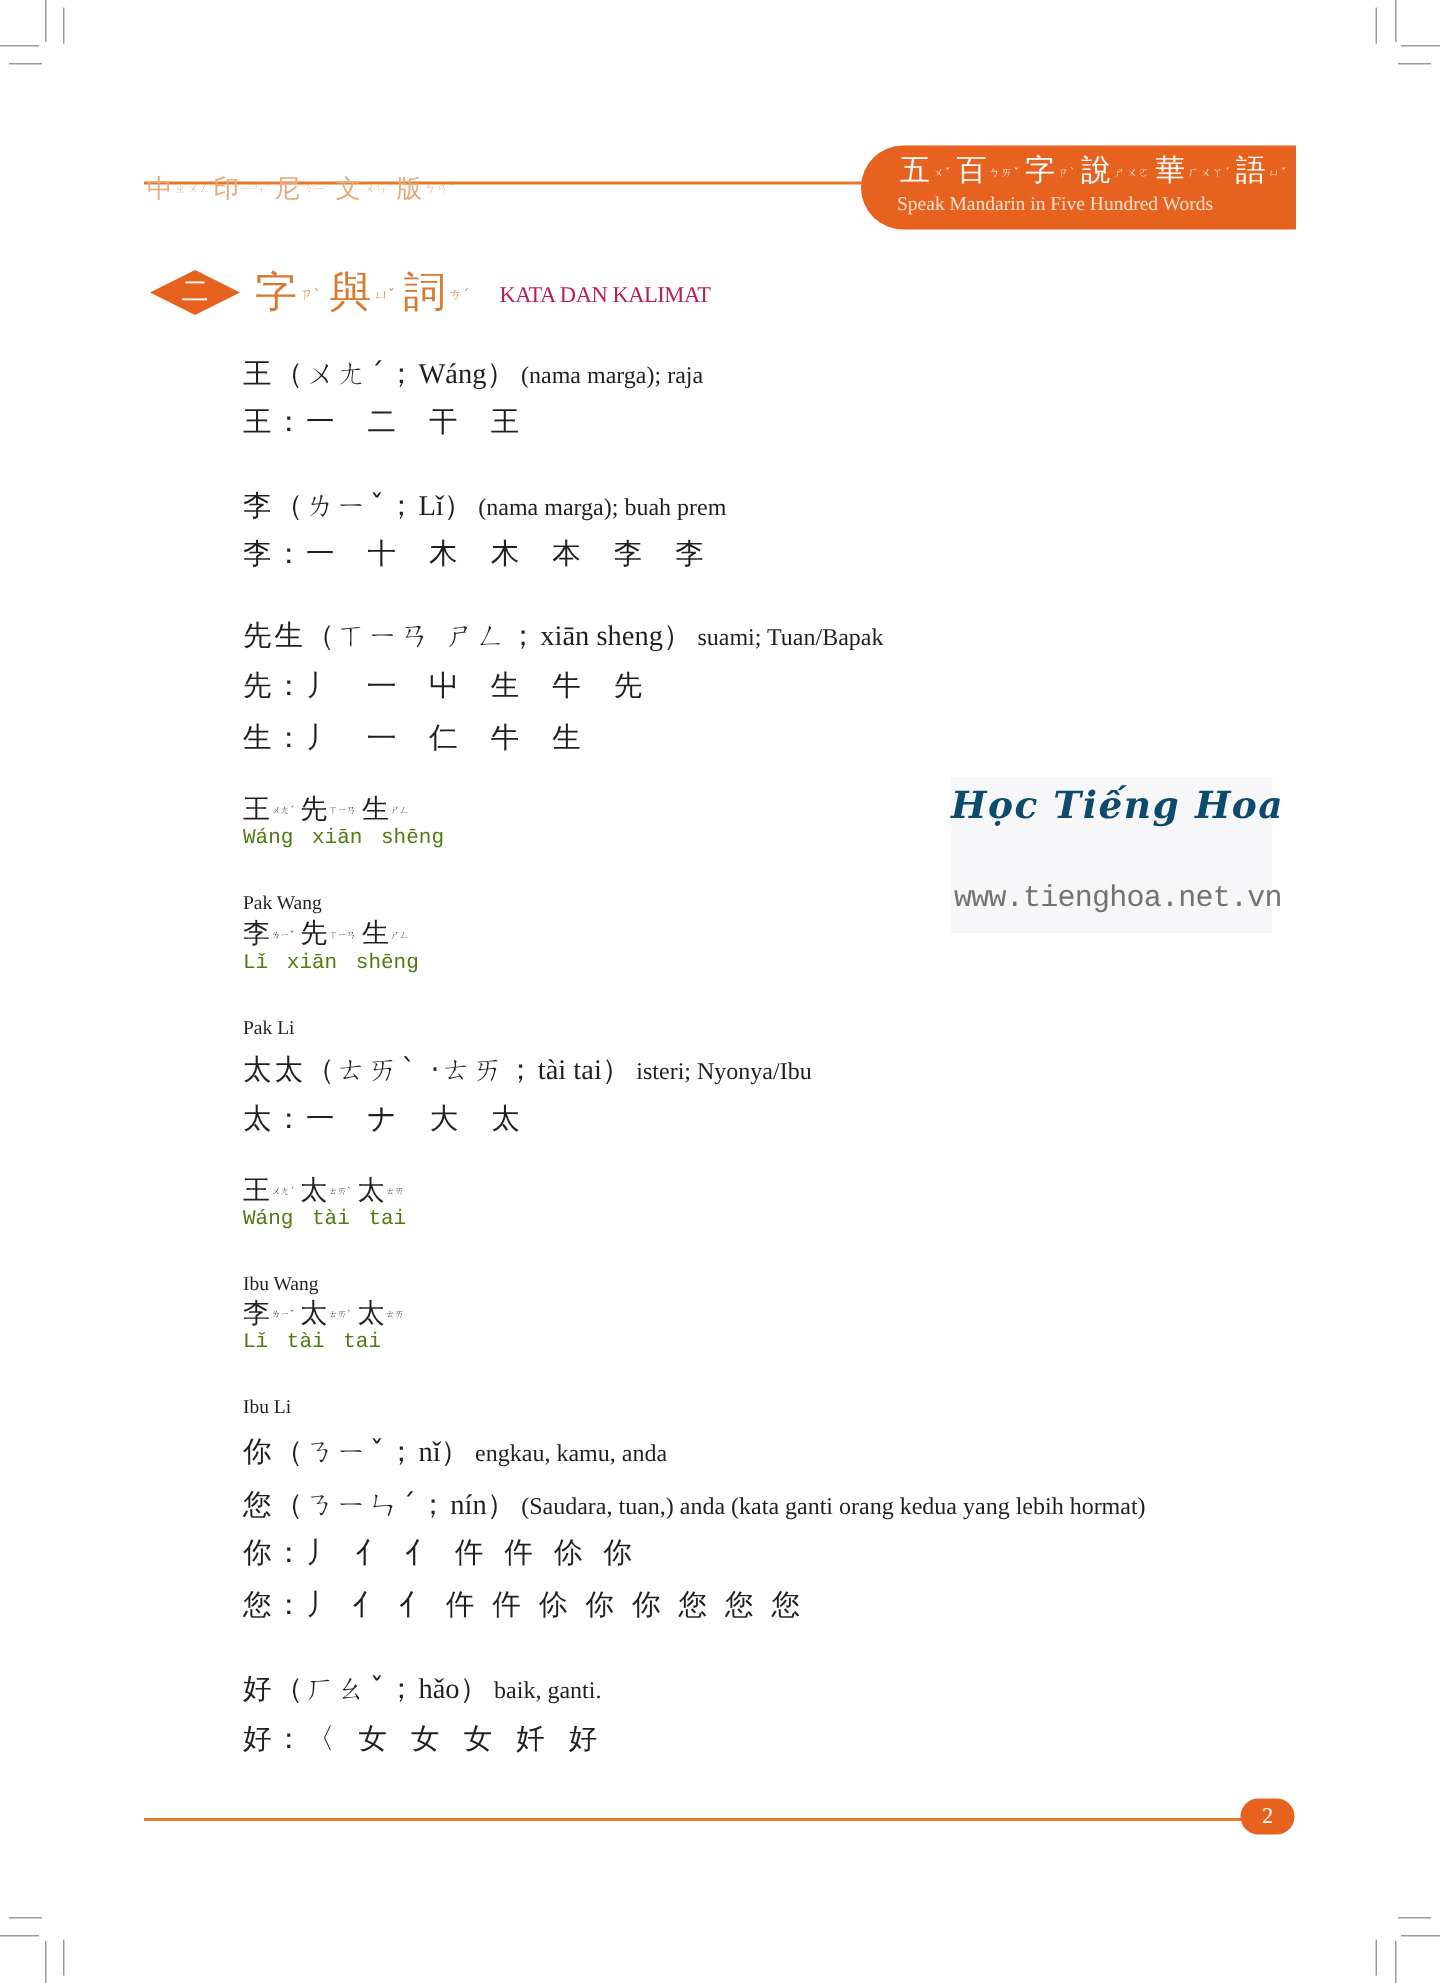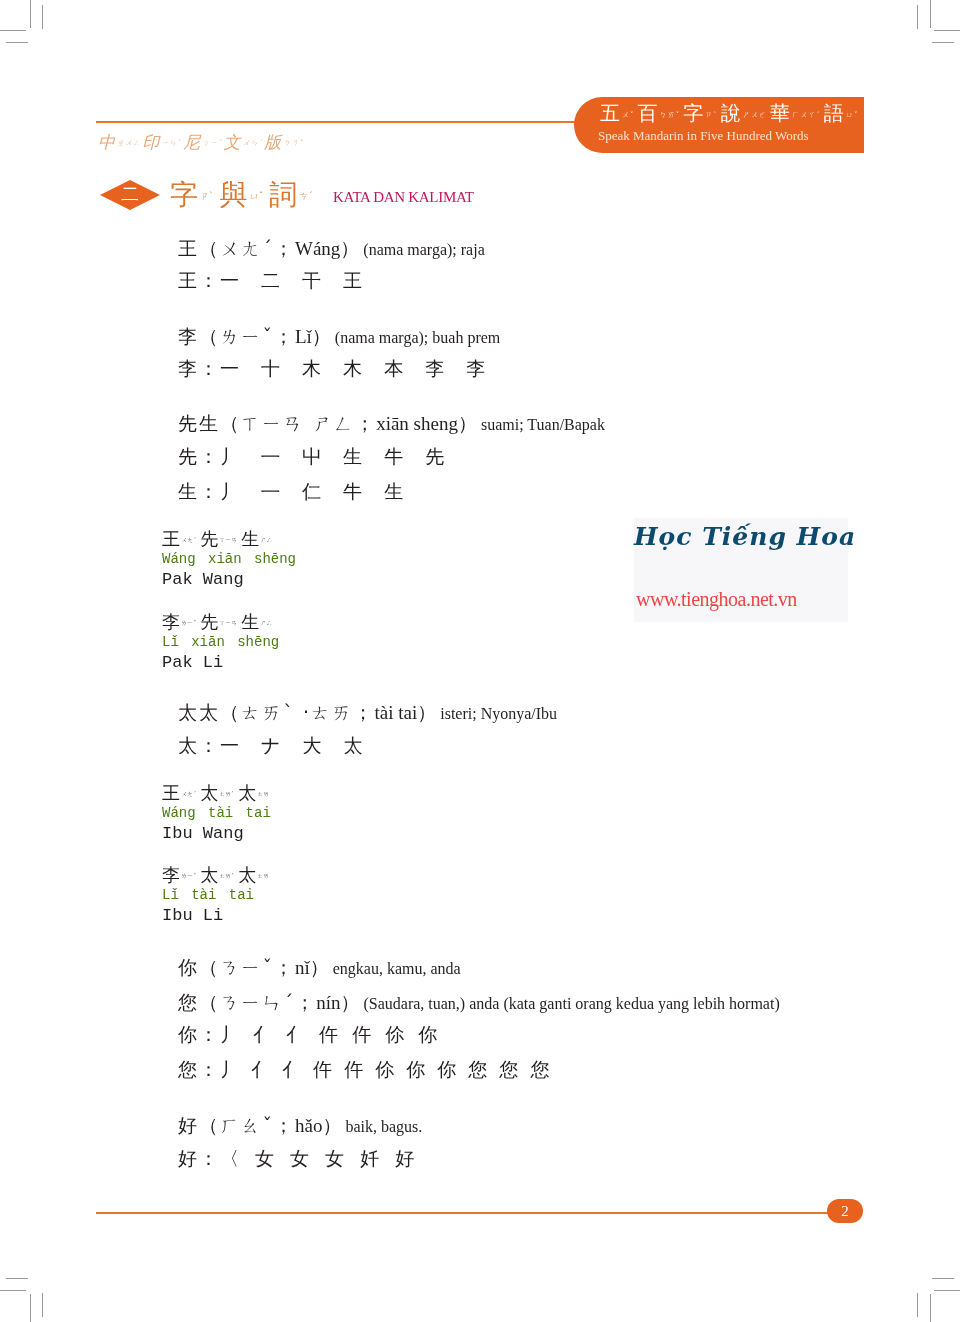--- a/index.html
+++ b/index.html
@@ -3,48 +3,48 @@
 <meta charset="utf-8">
 <style>
   html, body { margin:0; padding:0; }
   body { width:960px; height:1322px; background:#ffffff; position:relative; overflow:hidden;
          font-family:"Liberation Serif", serif; color:#231f20; }
   .abs { position:absolute; }
   
   .cm { position:absolute; background:#9a9a9a; }
   
   .hdr-line { left:96px; top:121px; width:490px; height:2px; background:#e8762a; }
-  .hdr-left { left:98px; top:131px; font-size:17px; color:#e8a878; letter-spacing:1px;
-              font-family:"DejaVu Sans", sans-serif;font-style:italic; }
+  .hdr-left { left:98px; top:114px; font-size:17px; color:#e8a878; letter-spacing:1px;
+              font-family:"DejaVu Sans", sans-serif; }
   .hdr-left .ru { font-size:7px; vertical-align:middle; margin:0 1px; }
   .hdr-pill { left:574px; top:97px; width:290px; height:56px; background:#e8621f;
               border-radius:28px 0 0 28px; }
   .hdr-pill-zh { left:600px; top:100px; font-size:20px; color:#fff; font-family:"DejaVu Sans", sans-serif; letter-spacing:1px; }
   .hdr-pill-zh .ru { font-size:7px; vertical-align:middle; margin:0 3px 0 1px; }
   .hdr-pill-en { left:598px; top:128px; font-size:13px; color:#fde2cf; font-family:"Liberation Serif", serif; }
   
   .diamond { left:100px; top:180px; width:60px; height:30px; }
   .sec-zh { left:170px; top:176px; font-size:28px; color:#d9782e; font-family:"DejaVu Sans", sans-serif; }
   .sec-zh .ru { font-size:9px; vertical-align:middle; margin:0 6px 0 2px; }
   .sec-en { left:333px; top:189px; font-size:15px; color:#be185d; font-family:"Liberation Serif", serif; letter-spacing:-0.3px; }
   
   .line { position:absolute; left:162px; white-space:nowrap; }
-  .zh { font-family:"DejaVu Sans", sans-serif; font-size:19px; letter-spacing:2px;margin-left:16px; }
+  .zh { font-family:"DejaVu Sans", sans-serif; font-size:19px; letter-spacing:2px; }
   .py { font-family:"Liberation Serif", serif; font-size:19px;margin-top:32px; }
   .def { font-family:"Liberation Serif", serif; font-size:16px; }
   .strokes { font-family:"DejaVu Sans", sans-serif; font-size:19px; letter-spacing:8px;margin-top:32px; }
   .ex-zh { font-family:"DejaVu Sans", sans-serif; font-size:18px; }
   .ex-zh .ru { font-size:6px; vertical-align:middle; margin:0 4px 0 1px; }
   .ex-py { font-family:Liberation Mono, monospace; font-size:14px; color:#4d7c0f; word-spacing:4px; }
-  .ex-tr { font-family:Liberation Mono, monospace; font-size:17px; }
+  .ex-tr { font-family:Liberation Serif, serif; font-size:13px;margin-top:24px; }
   
   .wm { left:634px; top:518px; width:214px; height:104px; background:#f7f7f9; }
   .wm-script { left:634px; top:522px; font-family:"DejaVu Serif", serif; font-style:italic; font-weight:bold;
                font-size:25px; color:#0c4a6e; letter-spacing:1px; }
-  .wm-url { left:636px; top:588px; font-family:Liberation Serif, serif; font-size:20px; color:#ef4444; letter-spacing:-0.5px; }
+  .wm-url { left:636px; top:588px; font-family:Liberation Mono, monospace; font-size:20px; color:#737373; letter-spacing:-0.5px; }
   
   .ftr-line { left:96px; top:1212px; width:740px; height:2px; background:#e8762a; }
   .pg { left:827px; top:1199px; width:36px; height:24px; border-radius:12px; background:#e8621f;
         color:#fff; font-size:15px; text-align:center; line-height:24px; }
 </style>
 </head>
 <body>
 
 <div class="cm" style="left:30px;top:0;width:1px;height:28px"></div>
 <div class="cm" style="left:42px;top:5px;width:1px;height:24px"></div>
@@ -157,20 +157,20 @@
 </div>
 <div class="line" style="top:1022px">
   <span class="zh">你：</span><span class="strokes" style="letter-spacing:4px">丿 亻 亻 仵 仵 伱 你</span>
 </div>
 <div class="line" style="top:1057px">
   <span class="zh">您：</span><span class="strokes" style="letter-spacing:3px">丿 亻 亻 仵 仵 伱 你 你 您 您 您</span>
 </div>
 
 <div class="line" style="top:1113px">
   <span class="zh">好（ㄏㄠˇ；</span><span class="py">hǎo）</span>
-  <span class="def">baik, bagus.</span>
+  <span class="def">baik, ganti.</span>
 </div>
 <div class="line" style="top:1146px">
   <span class="zh">好：</span><span class="strokes" style="letter-spacing:5px">〈 女 女 女 奷 好</span>
 </div>
 
 <div class="abs ftr-line"></div>
 <div class="abs pg">2</div>
 
 </body></html>

